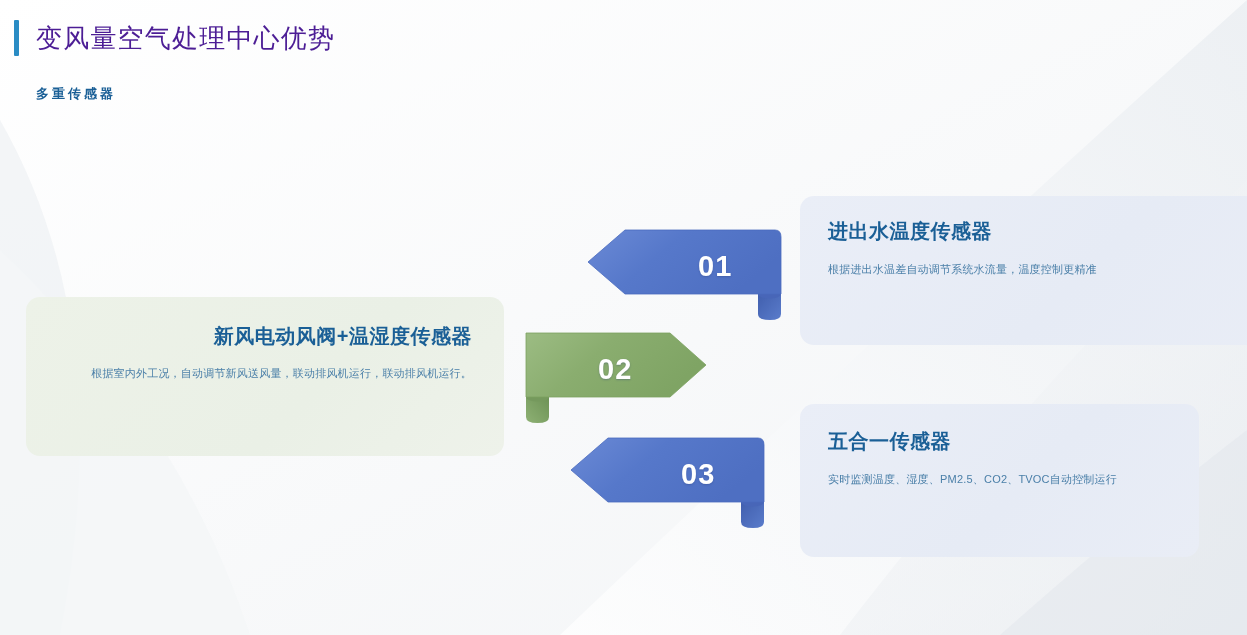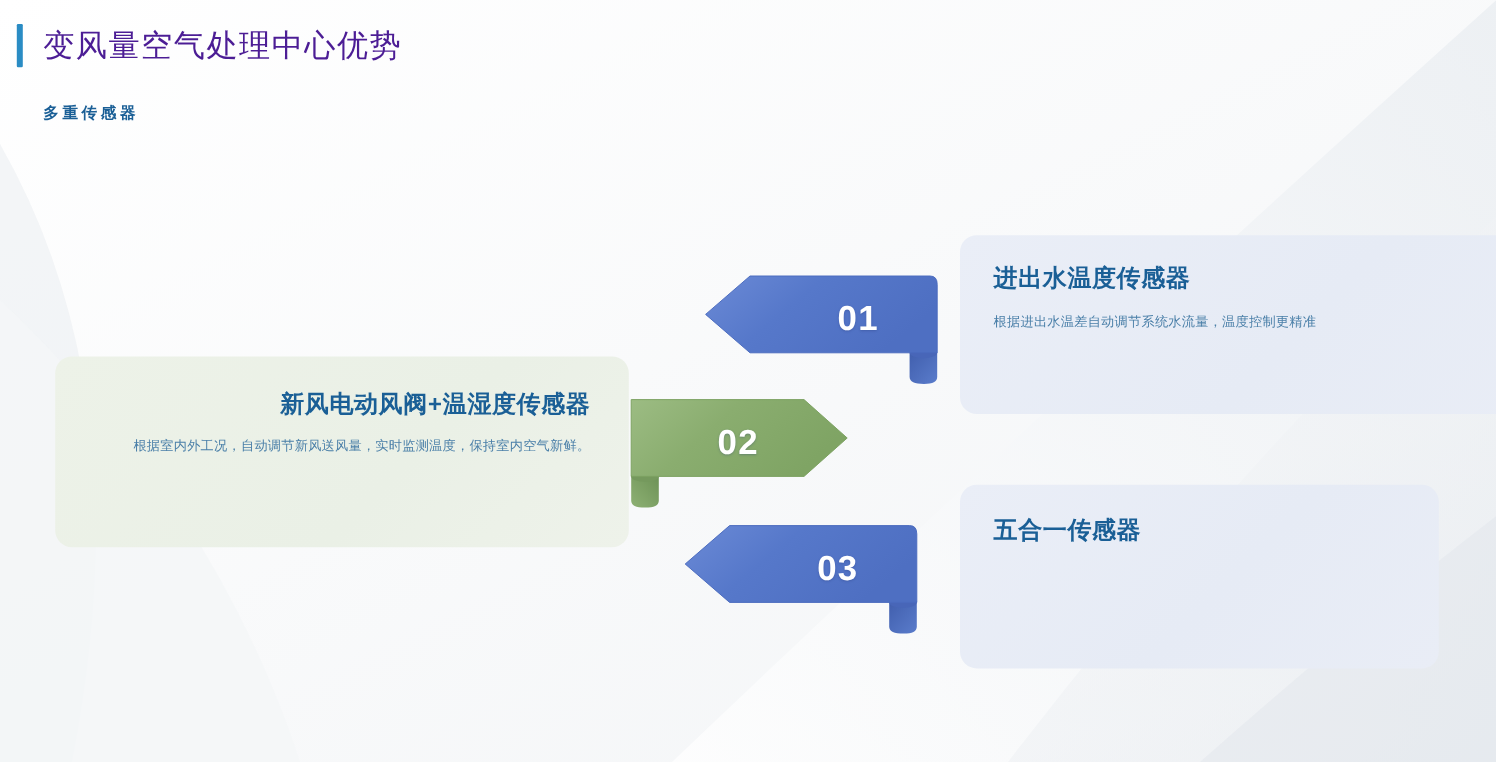--- a/index.html
+++ b/index.html
@@ -71,21 +71,21 @@
     letter-spacing:0.2px;
   }
 
   
   #panel-01 { left:800px; top:196px; width:509px; height:149px; padding:22px 28px 0 28px; }
   #panel-01 .panel-title { margin-bottom:11px; }
   
   #panel-03 { left:800px; top:404px; width:399px; height:153px; padding:24px 28px 0 28px; }
   #panel-03 .panel-title { margin-bottom:11px; }
   
-  #panel-02 { left:46px; top:297px; width:478px; height:159px; padding:26px 32px 0 24px; text-align:right;font-family:Liberation Mono, monospace; }
+  #panel-02 { left:26px; top:297px; width:478px; height:159px; padding:26px 32px 0 24px; text-align:right; }
   #panel-02 .panel-title { margin-bottom:10px; text-align:right; }
   #panel-02 .panel-desc { text-align:right; }
 
   
   .ribbon { position:absolute; z-index:3; }
   .ribbon svg { display:block; overflow:visible; }
   .ribbon-num {
     position:absolute;
     font-size:29px;
     font-weight:bold;
@@ -139,25 +139,26 @@
   <div class="subtitle">多重传感器</div>
 </div>
 
 <div class="panel panel-blue" id="panel-01">
   <div class="panel-title">进出水温度传感器</div>
   <div class="panel-desc">根据进出水温差自动调节系统水流量，温度控制更精准</div>
 </div>
 
 <div class="panel panel-blue" id="panel-03">
   <div class="panel-title">五合一传感器</div>
+  <div class="panel-desc">实时监测温度、湿度、PM2.5、CO2、TVOC自动控制运行</div>
 </div>
 
 <div class="panel panel-green" id="panel-02">
   <div class="panel-title">新风电动风阀+温湿度传感器</div>
-  <div class="panel-desc">根据室内外工况，自动调节新风送风量，实时监测温度，保持室内空气新鲜。</div>
+  <div class="panel-desc">根据室内外工况，自动调节新风送风量，联动排风机运行，联动排风机运行。</div>
 </div>
 
 <div class="ribbon" id="ribbon-01">
   <svg width="216" height="96" viewBox="0 0 216 96">
     <defs>
       <linearGradient id="blueGrad1" x1="0" y1="0" x2="1" y2="0.4">
         <stop offset="0%" stop-color="#6b8ad6"></stop>
         <stop offset="45%" stop-color="#5678ca"></stop>
         <stop offset="100%" stop-color="#4e6fc2"></stop>
       </linearGradient>

